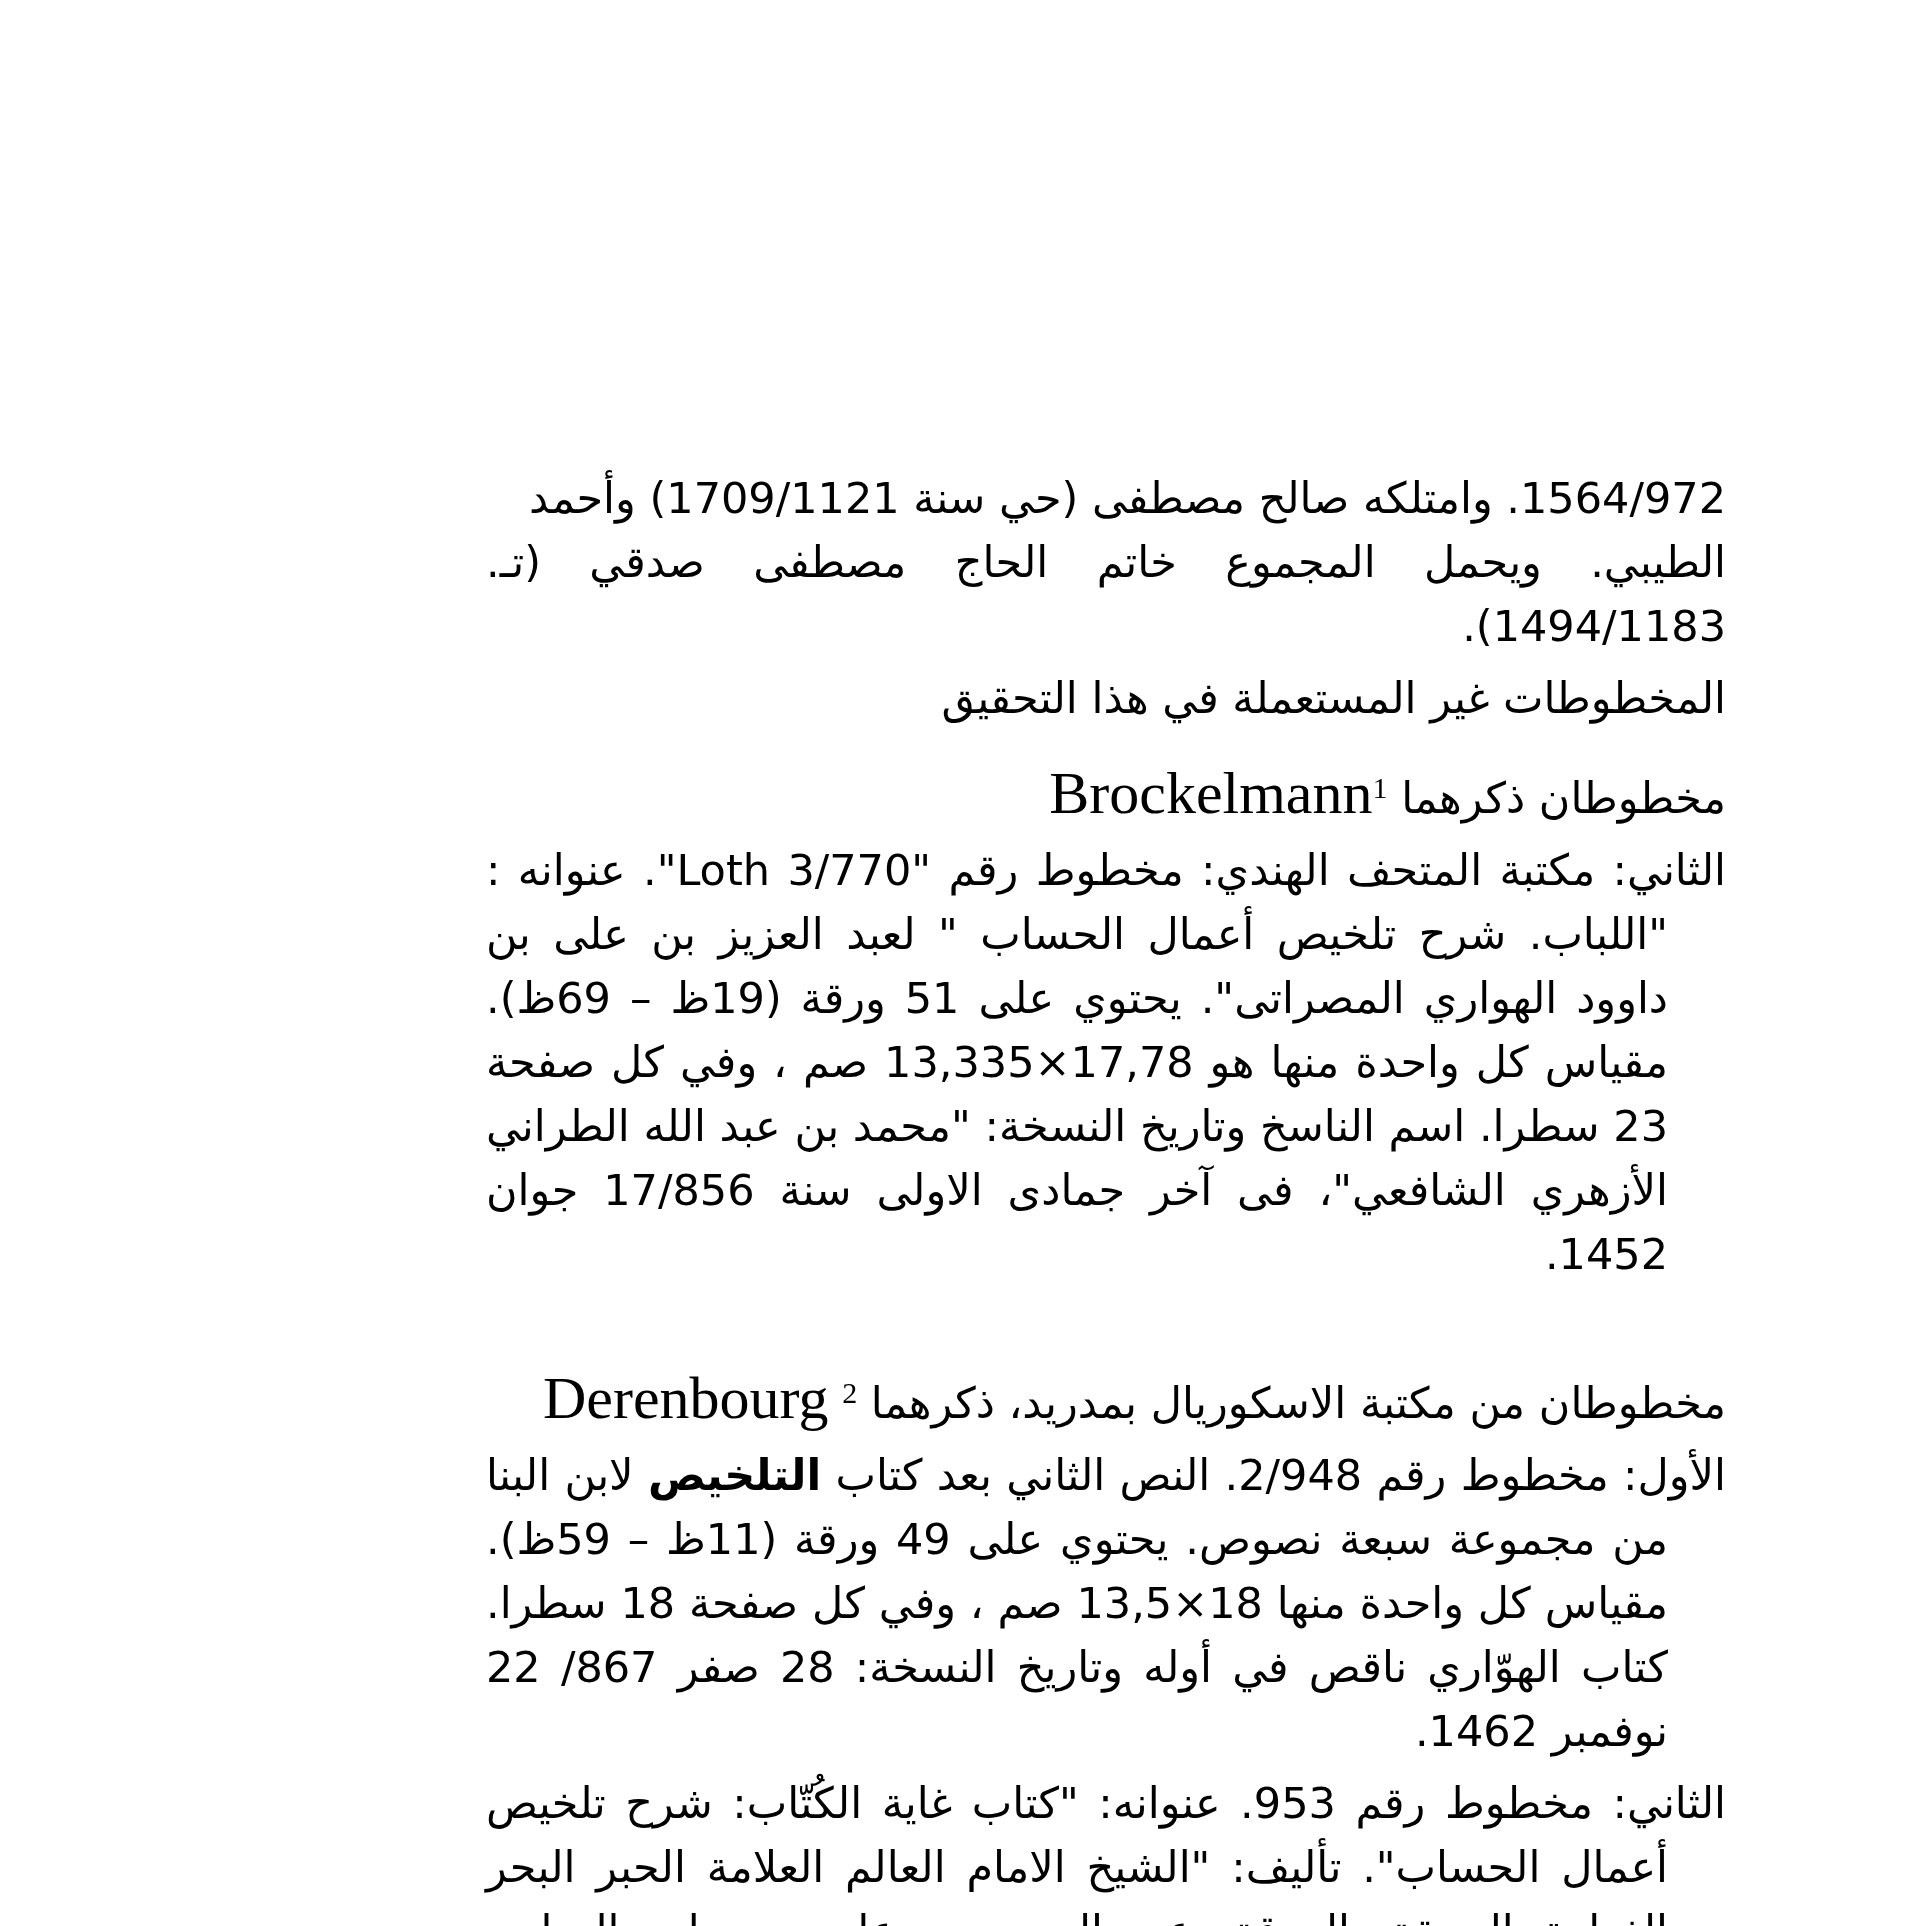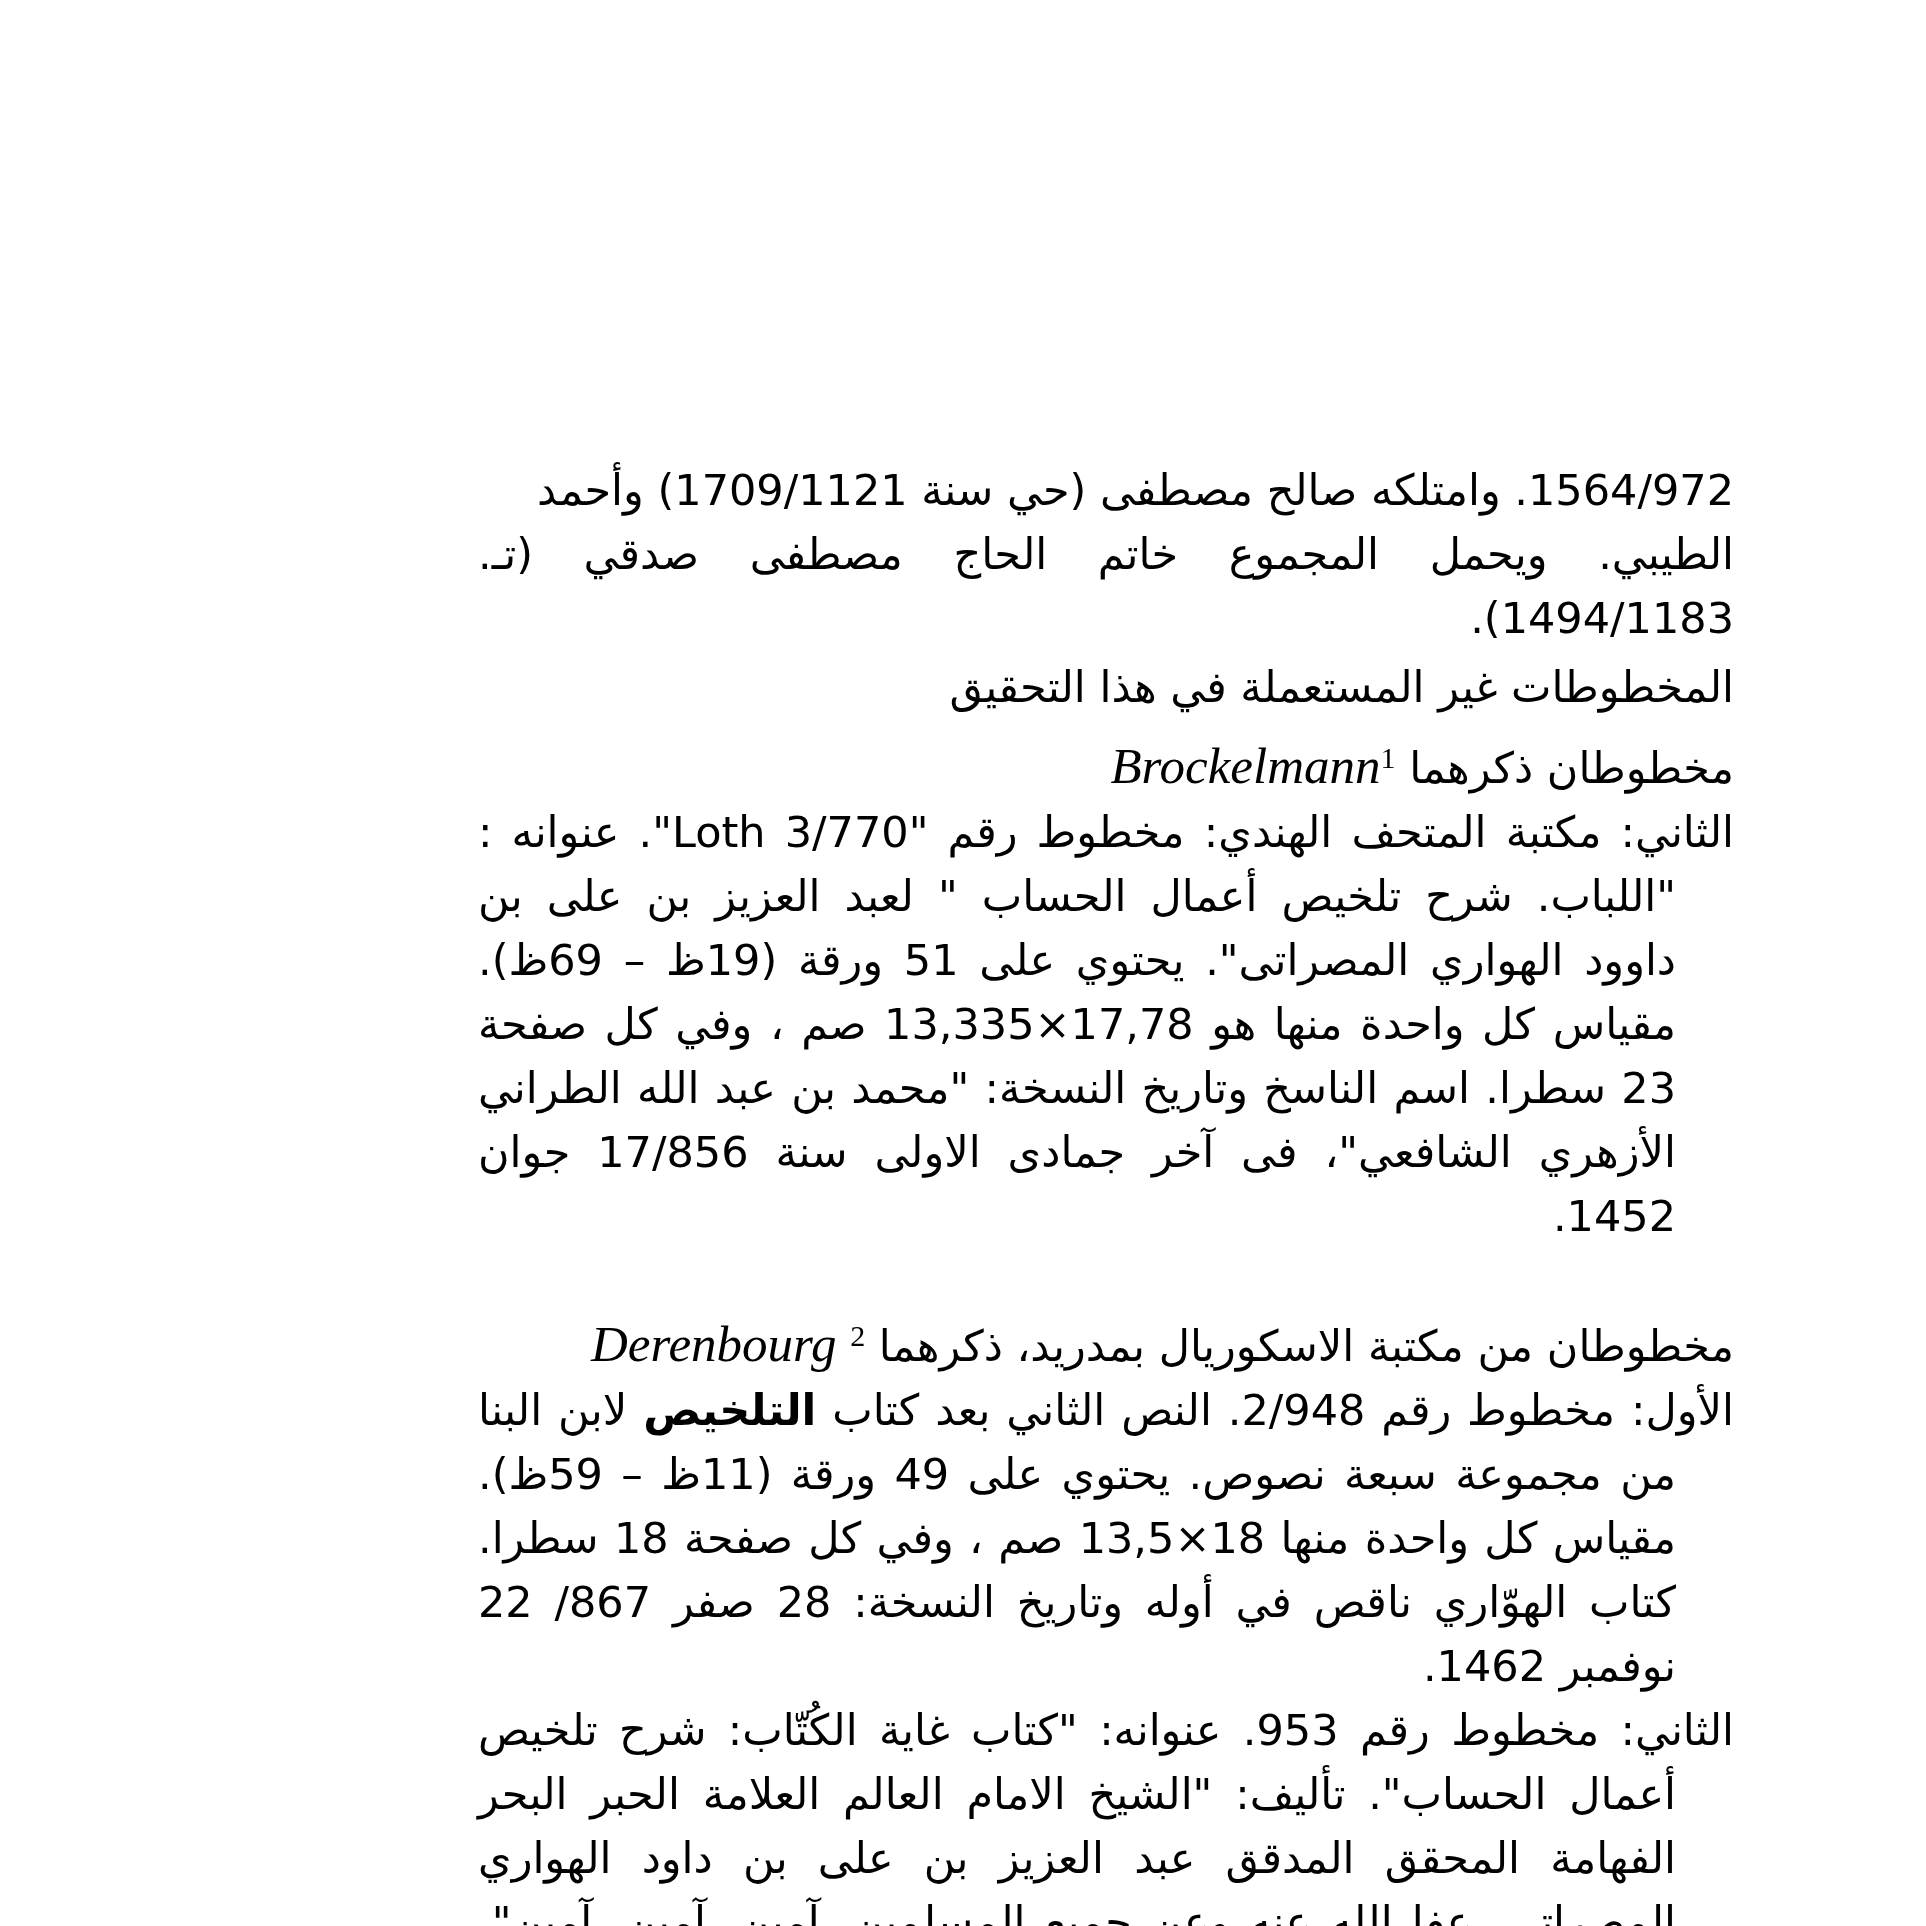--- a/index.html
+++ b/index.html
@@ -4,23 +4,23 @@
 <style>
   html, body { margin: 0; padding: 0; background: #ffffff; }
   body { width: 2179px; height: 3082px; position: relative; overflow: hidden; color: #000; }
   .page { position: absolute; left: 0; top: 0; width: 2179px; height: 3082px; background: #fff; }
   .text-block {
     position: absolute; left: 478px; width: 1256px;
     direction: rtl; text-align: justify;
     font-family: "DejaVu Sans", sans-serif;
     font-size: 43px; line-height: 64px;
   }
-  .p { margin: 0; direction: rtl; text-align: justify; text-align-last: right; }
+  .p { margin: 8px; direction: rtl; text-align: justify; text-align-last: right; }
   .sub { display: block; padding-right: 58px; text-indent: -58px; }
-  .latin { font-family: "Liberation Serif", serif; font-size: 51px; font-style: italic; }
+  .latin { font-family: "Liberation Serif", serif; font-size: 60px; }
   .heading { font-weight: normal; font-size: 43px; }
   sup { font-family: "Liberation Serif", serif; font-size: 30px; vertical-align: super; line-height: 0; }
   b.inline { font-weight: bold; }
   .spacer { height: 64px; }
 </style>
 </head>
 <body>
 
 <div class="page">
 

